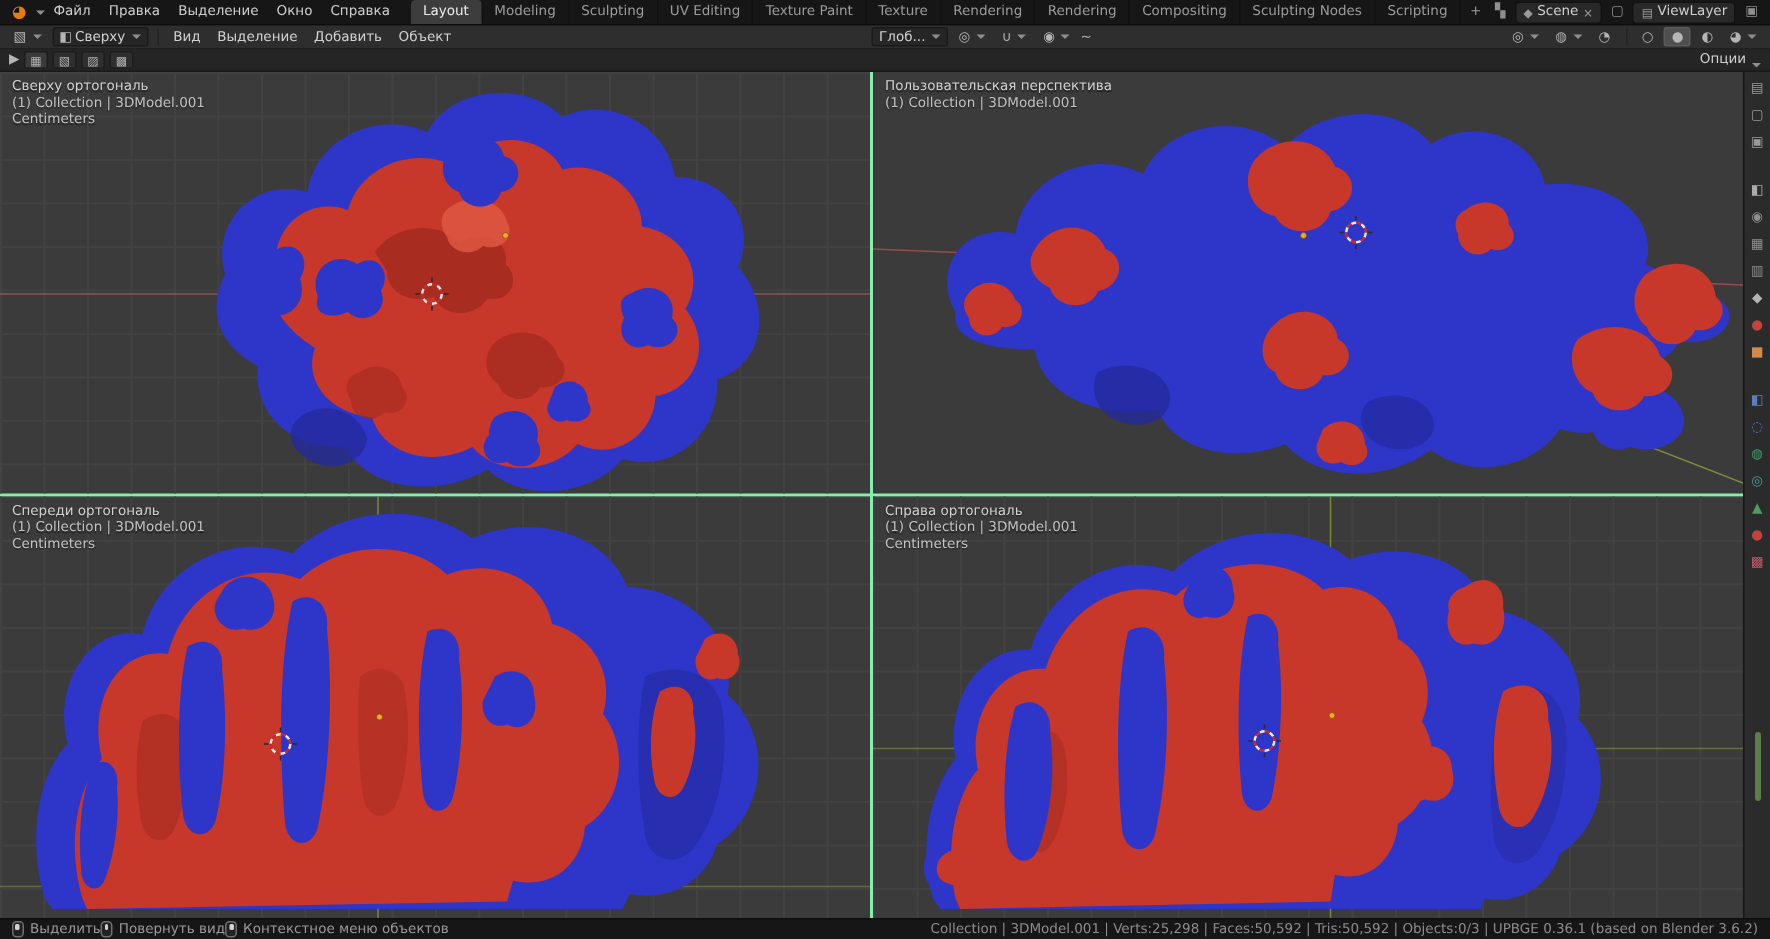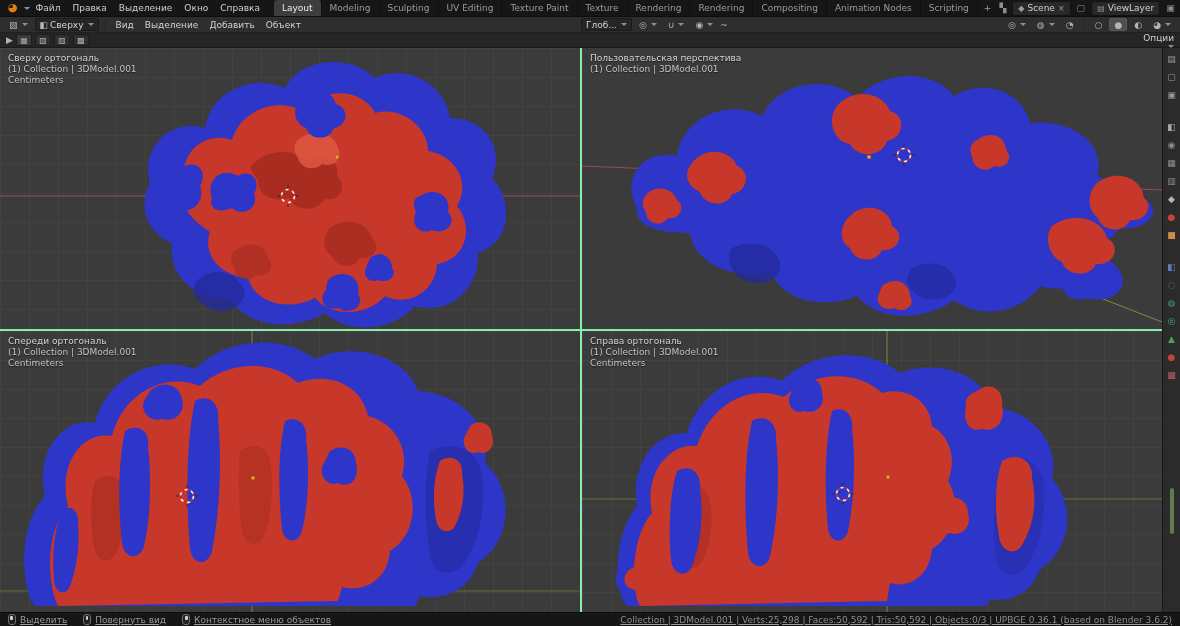--- a/index.html
+++ b/index.html
@@ -28,21 +28,21 @@
   .hbtn.dark { background:#262626; border:1px solid #1a1a1a; }
   .hbtn.active { background:#4f4f4f; border:1px solid #5a5a5a; }
   .hicon { color:#b5b5b5; font-size:9px; }
   .hsep { width:1px; height:11px; background:#232323; margin:0 3px; }
 
   
   .theader { position:absolute; top:33px; left:0; right:0; height:15px; background:#252525; border-bottom:1px solid #191919; display:flex; align-items:center; justify-content:space-between; padding:0 6px; }
   .t-left { display:flex; align-items:center; gap:3px; }
   .tbtn { display:flex; align-items:center; justify-content:center; width:16px; height:12px; background:#2f2f2f; border:1px solid #1d1d1d; border-radius:2px; color:#b0b0b0; font-size:8px; }
   .tbtn.first { background:#3a3a3a; }
-  .t-right { display:flex; align-items:flex-end; gap:2px; color:#cfcfcf;flex-direction:column; }
+  .t-right { display:flex; align-items:flex-end; gap:2px; color:#cfcfcf; }
 
   
   .viewport-area { position:absolute; top:48px; left:0; width:1162px; height:564px; display:grid; grid-template-columns:1fr 1fr; grid-template-rows:1fr 1fr; gap:2px; background:#86efac; }
   .quad { position:relative; background-color:#3b3b3b; overflow:hidden; }
   .quad.grid { background-image:linear-gradient(#424242 1px, transparent 1px), linear-gradient(90deg,#424242 1px, transparent 1px); background-size:29px 29px; }
   .quad svg { position:absolute; inset:0; width:100%; height:100%; display:block; }
   .vp-label { position:absolute; top:5px; left:8px; z-index:2; line-height:11px; color:#d4d4d4; text-shadow:0 1px 1px rgba(0,0,0,.55); }
   .vp-label div { white-space:nowrap; }
   .vp-sub { color:#c4c4c4; }
 
@@ -58,21 +58,21 @@
   .curst { stroke:#2a2a2a; stroke-width:1; }
   .origin { fill:#f5a623; stroke:#7a4a10; stroke-width:.5; }
 
   
   .sidebar { position:absolute; top:48px; right:0; width:18px; height:564px; background:#2b2b2b; border-left:1px solid #171717; display:flex; flex-direction:column; align-items:center; padding-top:5px; gap:5px; }
   .sb-icon { width:14px; height:13px; display:flex; align-items:center; justify-content:center; font-size:9px; line-height:13px; }
   .sb-gap { height:9px; flex:none; }
   .sb-scroll { position:absolute; left:7px; bottom:78px; width:4px; height:46px; background:#5f7d4c; border-radius:2px; }
 
   
-  .statusbar { position:absolute; bottom:0; left:0; right:0; height:14px; background:#161616; border-top:1px solid #0c0c0c; display:flex; align-items:center; padding:0 8px; gap:16px; color:#9a9a9a;text-decoration:underline; }
+  .statusbar { position:absolute; bottom:0; left:0; right:0; height:14px; background:#161616; border-top:1px solid #0c0c0c; display:flex; align-items:center; padding:0 8px; color:#9a9a9a; }
   .sb-hint { display:flex; align-items:center; gap:4px; white-space:nowrap; }
   .mouse { width:8px; height:11px; border:1px solid #6f6f6f; border-radius:3px; position:relative; background:#222; flex:none; }
   .mouse::before { content:""; position:absolute; top:1px; width:3px; height:4px; background:#d2d2d2; border-radius:1px; }
   .mouse.left::before { left:1px; }
   .mouse.mid::before { left:2px; width:2px; }
   .mouse.right::before { right:1px; }
   .sb-stats { margin-left:auto; color:#8d8d8d; white-space:nowrap; }
 </style>
 </head>
 <body>
@@ -90,21 +90,21 @@
     <div class="workspaces">
       <span class="ws-tab active">Layout</span>
       <span class="ws-tab">Modeling</span>
       <span class="ws-tab">Sculpting</span>
       <span class="ws-tab">UV Editing</span>
       <span class="ws-tab">Texture Paint</span>
       <span class="ws-tab">Texture</span>
       <span class="ws-tab">Rendering</span>
       <span class="ws-tab">Rendering</span>
       <span class="ws-tab">Compositing</span>
-      <span class="ws-tab">Animation Nodes</span>
+      <span class="ws-tab">Sculpting Nodes</span>
       <span class="ws-tab">Scripting</span>
       <span class="ws-add">+</span>
     </div>
     <div class="mb-right">
       <span class="winicon">▚</span>
       <div class="pill">
         <span class="picon">◆</span>
         <span>Scene</span>
         <span class="picon">×</span>
       </div>

